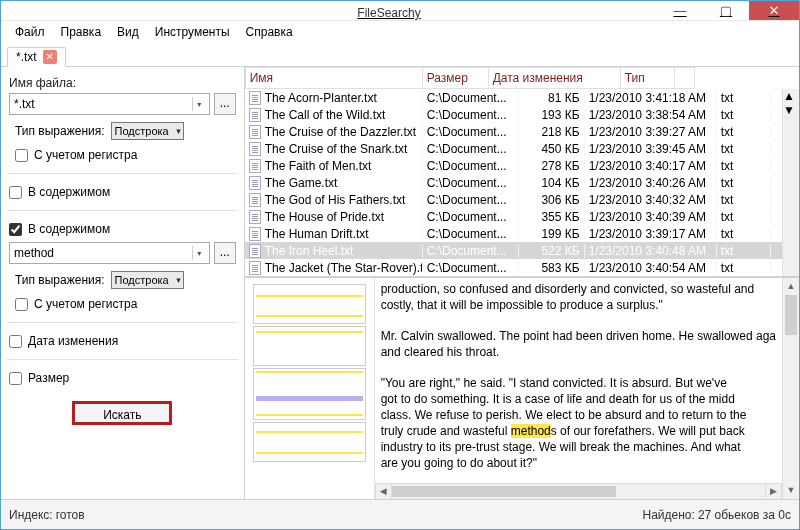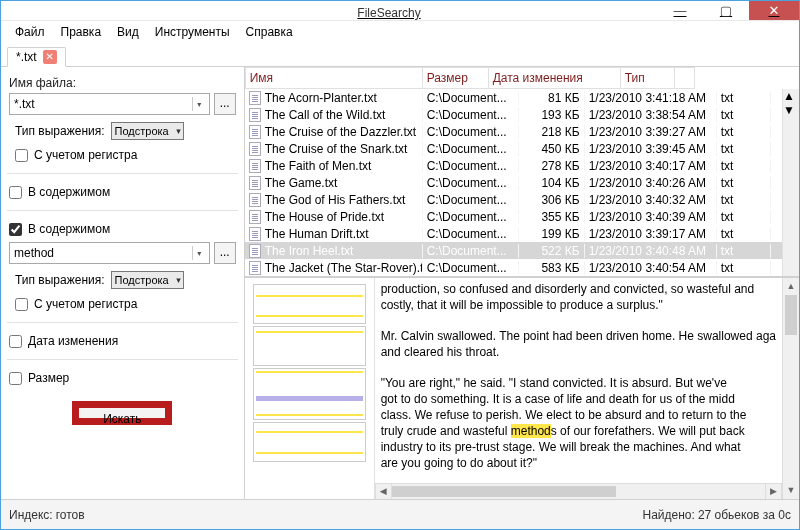--- a/index.html
+++ b/index.html
@@ -20,21 +20,21 @@
 .combo-row { display:flex; gap:4px; margin-bottom:2px;}
 .combo { flex:1; height:22px; border:1px solid #a8a8a8; background:#fff; display:flex; align-items:center; padding:0 4px; position:relative;}
 .combo .caret { position:absolute; right:3px; top:3px; width:14px;height:14px; border-left:1px solid #ccc; display:flex;align-items:center;justify-content:center;font-size:8px;color:#555;}
 .dots { width:22px; height:22px; border:1px solid #a8a8a8; background:#f4f4f4; text-align:center; line-height:18px;}
 .inline-lbl { display:flex; gap:6px; align-items:center; margin:2px 0 2px 6px;}
 .inline-lbl .dd { border:1px solid #777; padding:0 14px 0 3px; height:18px; line-height:16px; background:#eaeaea; position:relative; font-size:11px;}
 .inline-lbl .dd::after { content:"▾"; position:absolute; right:2px; font-size:9px; color:#333;}
 .chk { display:flex; align-items:center; gap:6px; margin:3px 0;}
 .chk input { width:13px; height:13px; margin:0; accent-color:#333;}
 .hr { border-top:1px solid #e2e2e2; margin:5px -2px;}
-.searchbtn { width:100px; height:24px; margin:10px auto 0; border:7px solid #b91c1c; background:#f4f4f4; text-align:center; line-height:22px;}
+.searchbtn { width:100px; height:24px; margin:10px auto 0; border:3px solid #b91c1c; background:#f4f4f4; text-align:center; line-height:22px;}
 .results { flex:1; display:flex; flex-direction:column;}
 .grid { border-bottom:1px solid #d0d0d0; overflow:hidden;}
 .ghead { display:flex; background:#fff;}
 .ghead .gh { border:1px solid #e0e0e0; border-left:none; padding:3px 4px; text-align:left; background:#fff; font-weight:normal; color:#7f1d1d;}
 .gh.c1{width:178px;border-left:1px solid #e0e0e0;} .gh.c2{width:96px;} .gh.c3{width:66px;} .gh.c4{width:132px;} .gh.c5{width:54px;} .gh.c6{width:20px;}
 .grow { display:flex; height:17px; align-items:center;}
 .grow.sel { background:#d6d6d6; color:#fff;align-items:center;}
 .grow .gc { padding:0 4px; white-space:nowrap; overflow:hidden; text-overflow:ellipsis; border-right:1px solid #f4f4f4;}
 .gc.c1{width:178px;display:flex;align-items:center;gap:4px;} .gc.c2{width:96px;} .gc.c3{width:66px;text-align:right;} .gc.c4{width:132px;} .gc.c5{width:54px;}
 .ficon{width:12px;height:14px;border:1px solid #aab;background:#fff;position:relative;flex-shrink:0;} .ficon::after{content:"";position:absolute;left:2px;right:2px;top:3px;height:1px;background:#99b;box-shadow:0 2px 0 #99b,0 4px 0 #99b,0 6px 0 #99b;}

